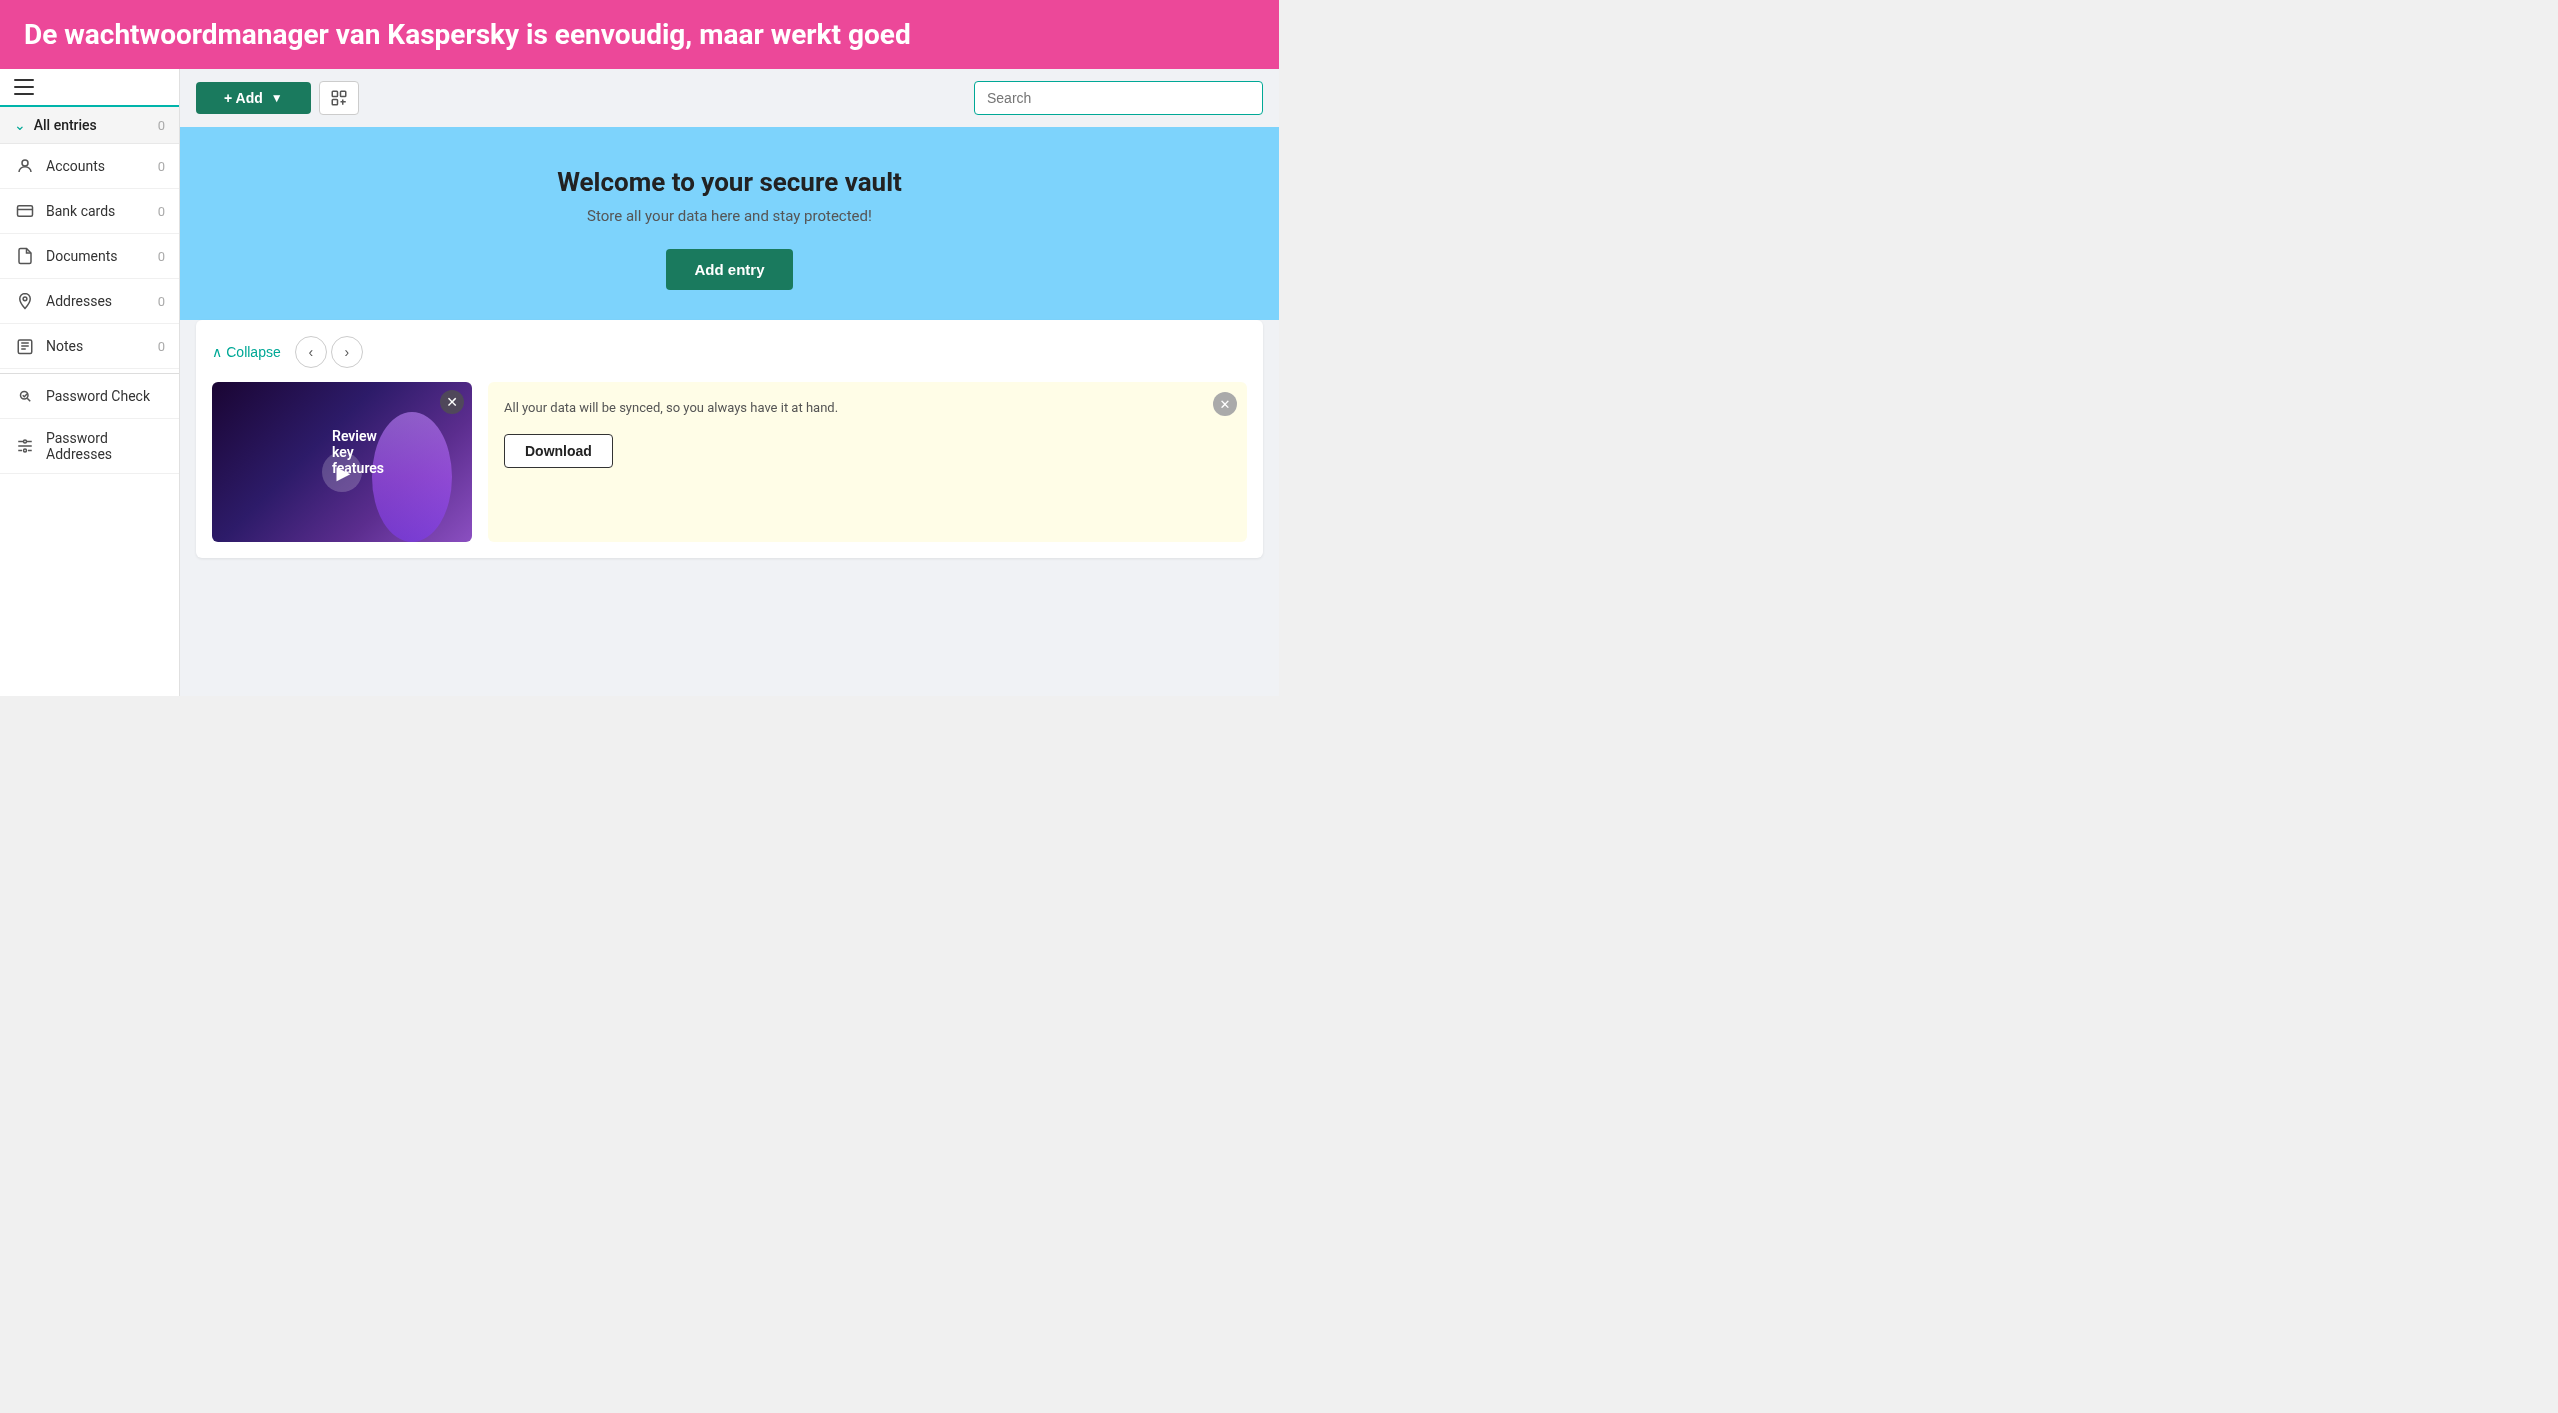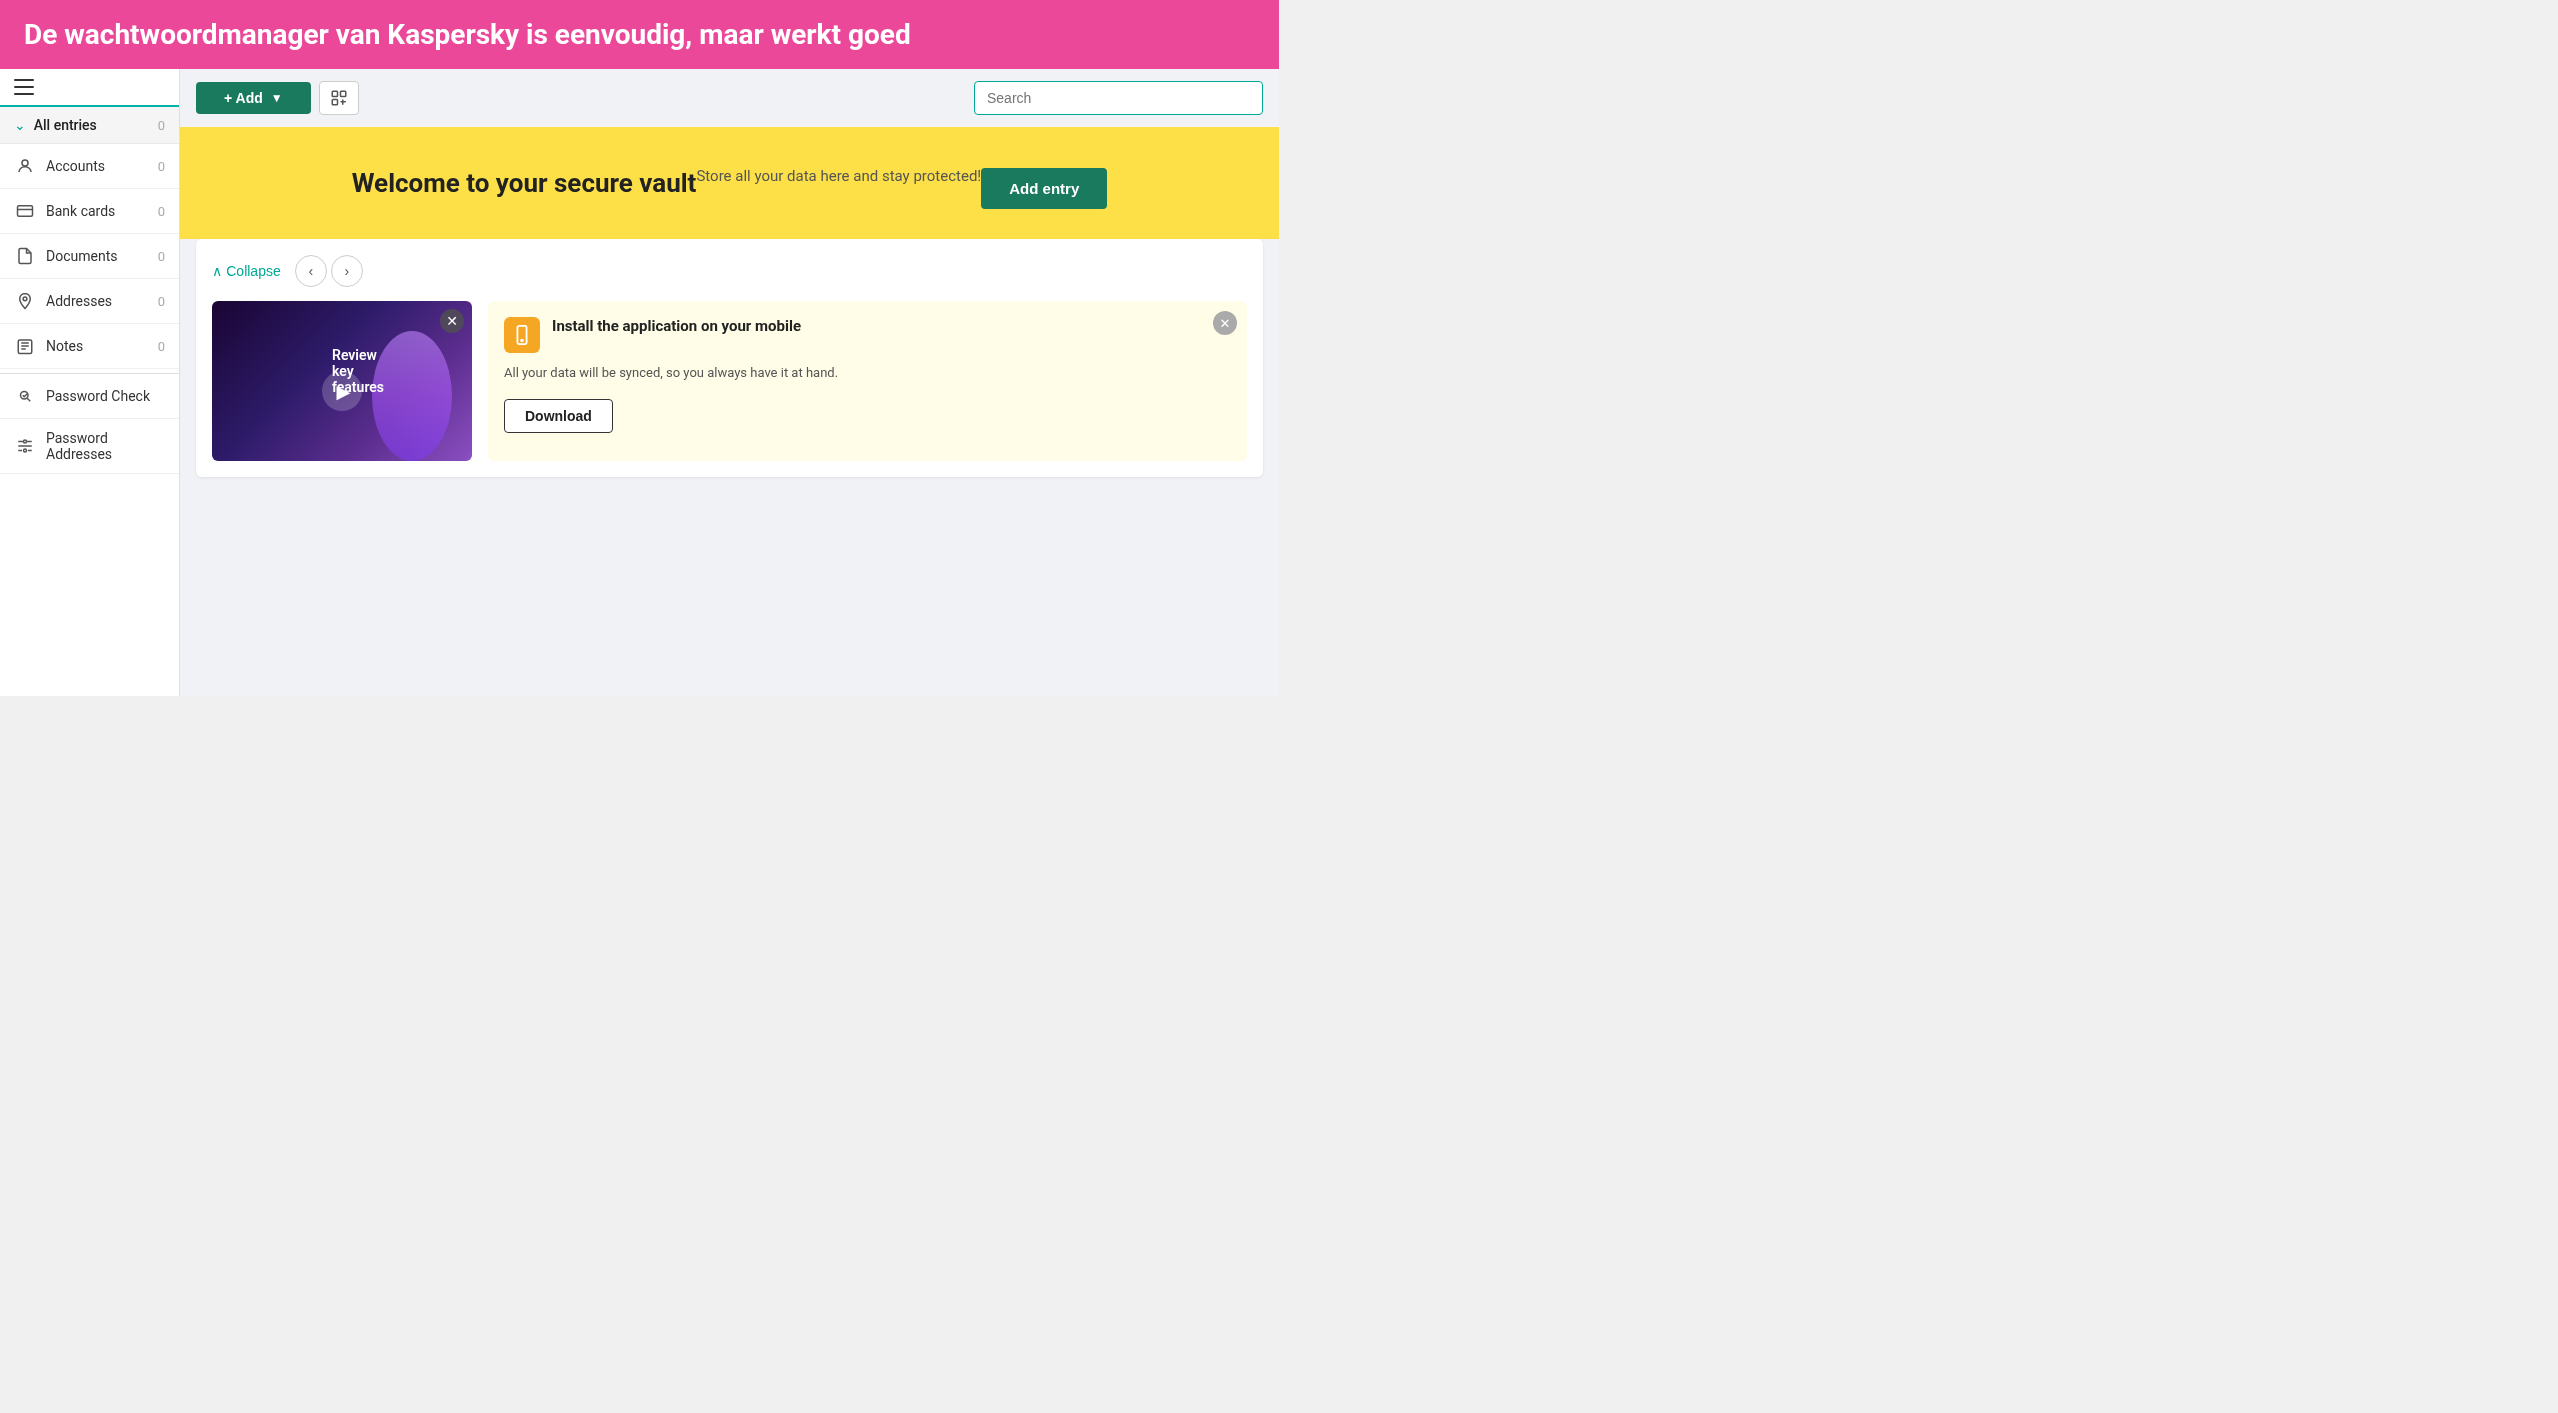--- a/index.html
+++ b/index.html
@@ -192,24 +192,25 @@
       border-radius: 4px;
       font-size: 14px;
       color: #999;
       background: #fff;
       outline: none;
     }
 
     
     .welcome-section {
       display: flex;
+      flex-direction: column;
       align-items: center;
       justify-content: center;
       padding: 40px 20px 30px;
-      background: #fde047;
+      background: #7dd3fc;
     }
 
     .welcome-title {
       font-size: 26px;
       font-weight: 700;
       color: #222;
       margin-bottom: 10px;
       text-align: center;
     }
 
@@ -597,29 +598,20 @@
             <div class="play-button">
               <span class="play-icon">▶</span>
             </div>
           </div>
           <button class="video-close-btn">
             <span>✕</span>
           </button>
         </div>
 
         <div class="mobile-tip-card">
-          <div class="mobile-tip-header">
-            <div class="phone-icon-box">
-              <svg width="22" height="22" viewBox="0 0 24 24" fill="none" stroke="white" stroke-width="2">
-                <rect x="7" y="2" width="10" height="20" rx="2"></rect>
-                <circle cx="12" cy="18" r="1"></circle>
-              </svg>
-            </div>
-            <span class="mobile-tip-title">Install the application on your mobile</span>
-          </div>
           <button class="mobile-tip-close">
             <span>✕</span>
           </button>
           <p class="mobile-tip-text">All your data will be synced, so you always have it at hand.</p>
           <button class="download-button">
             <span>Download</span>
           </button>
         </div>
 
       </div>

